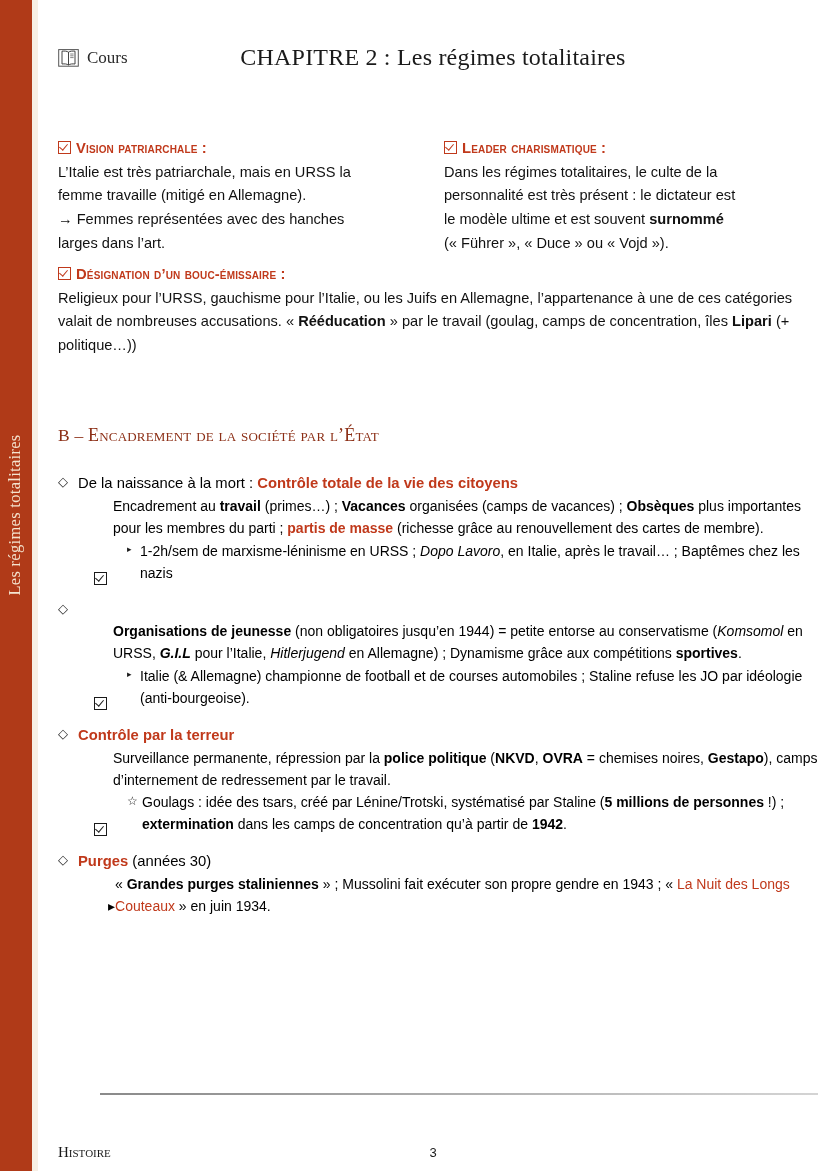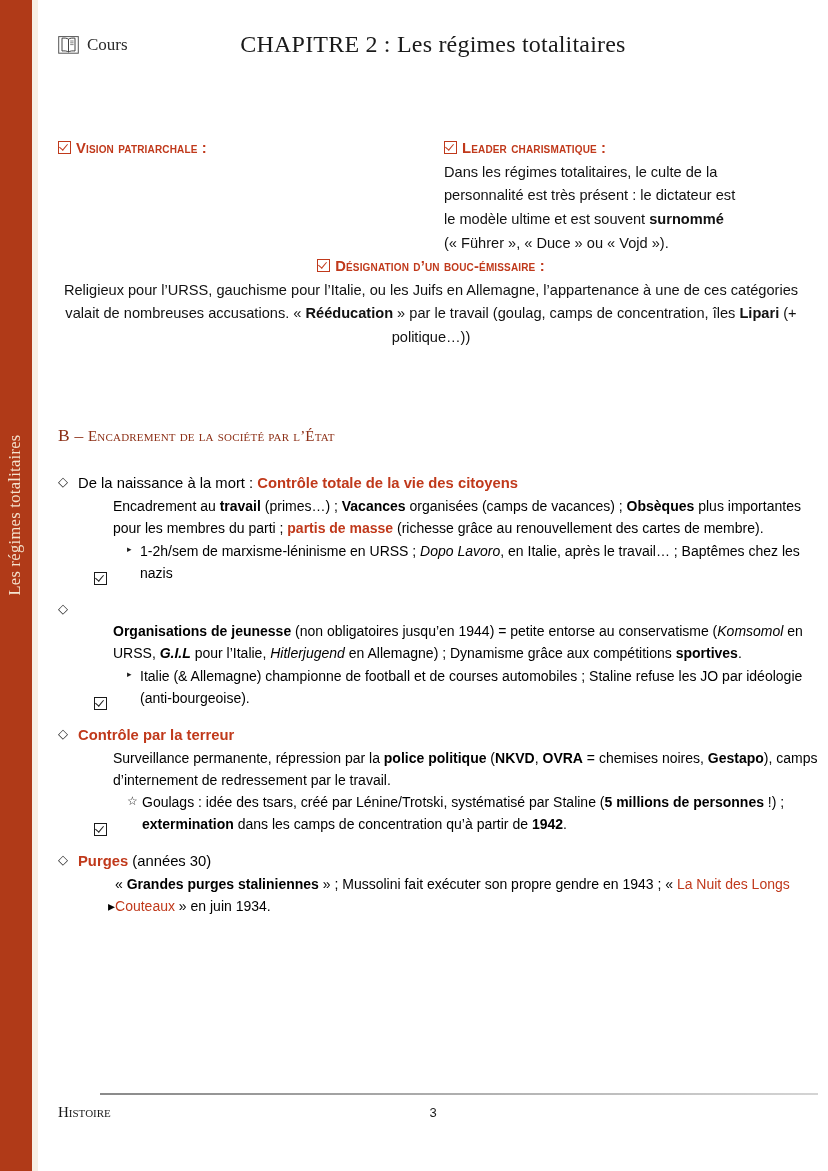--- a/index.html
+++ b/index.html
@@ -55,21 +55,21 @@
     left: 38px;
     top: 0;
     width: 790px;
     height: 1171px;
   }
 
   
   #header {
     position: absolute;
     left: 0;
-    top: 31px;
+    top: 44px;
     width: 790px;
     height: 42px;
   }
   #header-left {
     position: absolute;
     left: 20px;
     top: 4px;
     display: flex;
     align-items: center;
     gap: 8px;
@@ -160,37 +160,36 @@
     width: 760px;
     display: flex;
     gap: 46px;
   }
   #two-col .col { width: 340px; margin-top: 29px; }
 
   
   #scapegoat-block {
     position: absolute;
     left: 20px;
-    top: 257px;
+    top: 265px;
     width: 746px;
-    text-align: center;
   }
 
   
   #section-b {
     position: absolute;
     left: 20px;
     top: 425px;
     width: 740px;
     color: #8c2f16;
     font-family: "Liberation Serif", serif;
     font-size: 17.5px;
     letter-spacing: .2px;
   }
-  #section-b .caps { font-size: 15px; }
+  #section-b .caps { font-size: 18px; }
 
   
   #outline {
     position: absolute;
     left: 20px;
     top: 472px;
     width: 760px;
   }
   .lvl1 {
     display: flex;
@@ -246,21 +245,21 @@
     position: absolute;
     left: 62px;
     top: 1093px;
     width: 718px;
     height: 2px;
     background: linear-gradient(to right, #8a8a8a, #d4d4d4);
   }
   #footer {
     position: absolute;
     left: 0;
-    top: 1100px;
+    top: 1140px;
     width: 790px;
     height: 30px;
   }
   #footer-subject {
     position: absolute;
     left: 20px;
     top: 4px;
     font-family: "Liberation Serif", serif;
     font-size: 15px;
     color: #1a1a1a;
@@ -304,20 +303,26 @@
     </div>
     <div id="header-title">CHAPITRE 2 : Les régimes totalitaires</div>
   </div>
 
   <div id="two-col">
 
     <div class="col">
       <div class="sub-head">
         <span class="chk"></span><span class="sc">Vision patriarchale :</span>
       </div>
+      <div class="body-text">
+        <span>L’Italie est très patriarchale, mais en URSS la</span><br>
+        <span>femme travaille (mitigé en Allemagne).</span><br>
+        <span>→ Femmes représentées avec des hanches</span><br>
+        <span>larges dans l’art.</span>
+      </div>
     </div>
 
     <div class="col">
       <div class="sub-head">
         <span class="chk"></span><span class="sc">Leader charismatique :</span>
       </div>
       <div class="body-text">
         <span>Dans les régimes totalitaires, le culte de la</span><br>
         <span>personnalité est très présent : le dictateur est</span><br>
         <span>le modèle ultime et est souvent </span><b>surnommé</b><br>

